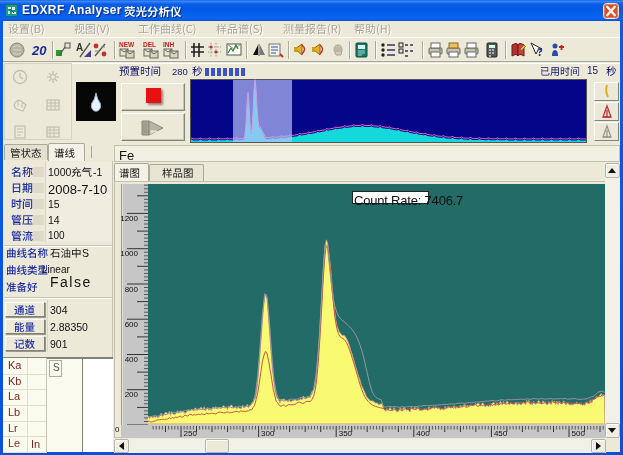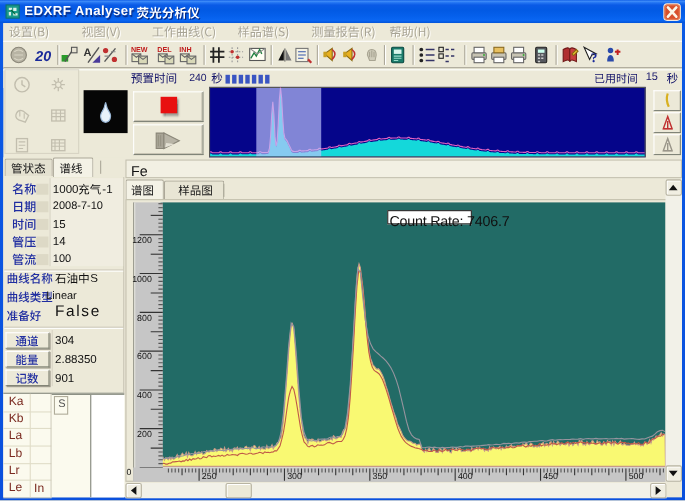--- a/index.html
+++ b/index.html
@@ -192,21 +192,21 @@
   </svg>
 <svg style="left:549px;top:41px" width="17" height="18">
     <circle cx="6" cy="5" r="2.5" fill="#2a4aaa"></circle>
     <path d="M3 15q0-6 3-6t3 6z" fill="#2a4aaa"></path>
     <path d="M10 6h5M12.5 4v5" stroke="#c02020" stroke-width="1.8"></path>
   </svg>
 <div style="left:3px;top:63px;width:617px;height:17px;background:#ece9d8;border-top:1px solid #fff"></div>
 <svg class="t" style="left:119px;top:62px" width="45" height="18">
     <path transform="translate(0,13)" d="M0.6 -8.3H4.0V-7.6H0.6ZM0.4 -4.9H4.4V-4.2H0.4ZM2.1 -4.6H2.9V-0.1Q2.9 0.2 2.8 0.4Q2.7 0.6 2.5 0.7Q2.3 0.8 1.9 0.8Q1.6 0.8 1.0 0.8Q1.0 0.7 0.9 0.4Q0.8 0.2 0.8 0.1Q1.2 0.1 1.5 0.1Q1.8 0.1 1.9 0.1Q2.0 0.1 2.1 0.0Q2.1 -0.0 2.1 -0.1ZM3.8 -8.3H4.0L4.1 -8.4L4.6 -8.0Q4.3 -7.6 4.0 -7.2Q3.7 -6.8 3.4 -6.4Q3.0 -6.0 2.7 -5.8Q2.6 -5.9 2.5 -6.0Q2.3 -6.1 2.2 -6.2Q2.5 -6.5 2.8 -6.8Q3.1 -7.1 3.4 -7.5Q3.6 -7.9 3.8 -8.2ZM4.2 -4.9H4.3L4.4 -5.0L4.9 -4.8Q4.7 -4.2 4.5 -3.6Q4.2 -3.0 4.0 -2.5L3.4 -2.7Q3.5 -3.0 3.7 -3.3Q3.8 -3.7 4.0 -4.1Q4.1 -4.5 4.2 -4.8ZM0.9 -6.4 1.4 -6.9Q1.8 -6.6 2.2 -6.3Q2.7 -6.0 3.1 -5.7Q3.5 -5.4 3.8 -5.2L3.3 -4.6Q3.1 -4.9 2.7 -5.2Q2.2 -5.5 1.8 -5.8Q1.3 -6.1 0.9 -6.4ZM4.9 -8.4H10.1V-7.6H4.9ZM7.2 -8.0 8.0 -7.9Q7.9 -7.4 7.7 -7.0Q7.6 -6.5 7.4 -6.2L6.8 -6.3Q6.9 -6.7 7.0 -7.2Q7.1 -7.6 7.2 -8.0ZM7.0 -5.2H7.8V-3.1Q7.8 -2.6 7.7 -2.1Q7.6 -1.5 7.3 -1.0Q7.0 -0.5 6.4 -0.0Q5.8 0.4 4.8 0.8Q4.7 0.7 4.6 0.5Q4.4 0.3 4.3 0.2Q5.2 -0.1 5.8 -0.5Q6.3 -0.9 6.6 -1.3Q6.9 -1.8 7.0 -2.2Q7.0 -2.7 7.0 -3.1ZM7.6 -0.9 8.1 -1.4Q8.5 -1.2 8.8 -0.9Q9.2 -0.5 9.5 -0.2Q9.9 0.0 10.1 0.3L9.5 0.8Q9.3 0.6 9.0 0.3Q8.7 -0.0 8.3 -0.3Q7.9 -0.7 7.6 -0.9ZM5.2 -6.6H9.7V-1.6H8.9V-5.9H6.0V-1.6H5.2Z M17.3 -7.9V-6.9H19.1V-7.9ZM14.9 -7.9V-6.9H16.6V-7.9ZM12.5 -7.9V-6.9H14.2V-7.9ZM11.7 -8.4H19.9V-6.3H11.7ZM11.2 -5.7H20.2V-5.1H11.2ZM15.3 -6.5 16.1 -6.5Q16.0 -5.9 15.9 -5.3Q15.8 -4.7 15.6 -4.3H14.9Q15.0 -4.6 15.0 -5.0Q15.1 -5.3 15.2 -5.8Q15.2 -6.2 15.3 -6.5ZM11.1 -0.1H20.4V0.5H11.1ZM12.9 -3.4H18.6V-2.9H12.9ZM12.9 -2.3H18.6V-1.8H12.9ZM13.0 -1.2H18.6V-0.7H13.0ZM12.5 -4.5H19.0V0.3H18.2V-3.9H13.2V0.3H12.5Z M22.2 -7.9H25.1V-1.1H22.2V-1.8H24.4V-7.2H22.2ZM22.3 -4.9H24.7V-4.2H22.3ZM21.9 -7.9H22.6V-0.3H21.9ZM25.6 -6.7H31.1V-5.9H25.6ZM29.0 -8.8H29.8V-0.3Q29.8 0.1 29.7 0.3Q29.6 0.5 29.3 0.6Q29.0 0.7 28.5 0.7Q28.0 0.7 27.2 0.7Q27.2 0.6 27.1 0.3Q27.0 0.1 26.9 -0.1Q27.3 -0.1 27.7 -0.1Q28.1 -0.0 28.3 -0.0Q28.6 -0.1 28.7 -0.1Q28.9 -0.1 29.0 -0.1Q29.0 -0.2 29.0 -0.3ZM26.0 -4.8 26.6 -5.1Q26.9 -4.7 27.2 -4.2Q27.5 -3.8 27.8 -3.3Q28.1 -2.9 28.3 -2.6L27.6 -2.2Q27.4 -2.5 27.1 -3.0Q26.9 -3.4 26.6 -3.9Q26.3 -4.3 26.0 -4.8Z M32.5 -6.5H33.3V0.8H32.5ZM32.6 -8.3 33.2 -8.7Q33.5 -8.5 33.7 -8.2Q34.0 -7.9 34.2 -7.7Q34.4 -7.4 34.5 -7.2L33.9 -6.8Q33.8 -7.0 33.6 -7.2Q33.3 -7.5 33.1 -7.8Q32.9 -8.1 32.6 -8.3ZM35.2 -8.2H40.7V-7.5H35.2ZM40.3 -8.2H41.1V-0.1Q41.1 0.2 41.0 0.4Q40.9 0.6 40.7 0.7Q40.5 0.8 40.2 0.8Q39.8 0.8 39.3 0.8Q39.3 0.6 39.2 0.4Q39.2 0.2 39.1 0.1Q39.4 0.1 39.7 0.1Q40.0 0.1 40.1 0.1Q40.2 0.1 40.2 0.0Q40.3 -0.0 40.3 -0.1ZM35.5 -3.1V-1.7H38.0V-3.1ZM35.5 -5.2V-3.8H38.0V-5.2ZM34.8 -5.8H38.7V-1.0H34.8Z" fill="#16166a"></path>
   </svg>
-<span class="lat" style="left:172px;top:67px;font-size:9.5px;color:#16166a">240</span>
+<span class="lat" style="left:172px;top:67px;font-size:9.5px;color:#16166a">280</span>
 <svg class="t" style="left:192px;top:62px" width="13" height="18">
     <path transform="translate(0,13)" d="M2.2 -8.0H3.0V0.8H2.2ZM0.5 -5.9H4.5V-5.1H0.5ZM2.2 -5.6 2.7 -5.4Q2.6 -4.8 2.4 -4.2Q2.1 -3.6 1.9 -3.0Q1.6 -2.5 1.3 -1.9Q1.0 -1.4 0.7 -1.1Q0.6 -1.2 0.5 -1.5Q0.4 -1.7 0.3 -1.8Q0.6 -2.1 0.9 -2.6Q1.2 -3.0 1.4 -3.5Q1.7 -4.0 1.9 -4.6Q2.1 -5.1 2.2 -5.6ZM3.9 -8.7 4.4 -8.0Q3.9 -7.9 3.3 -7.7Q2.7 -7.5 2.0 -7.4Q1.4 -7.3 0.8 -7.2Q0.8 -7.3 0.7 -7.5Q0.6 -7.7 0.6 -7.8Q1.1 -7.9 1.8 -8.1Q2.4 -8.2 3.0 -8.3Q3.5 -8.5 3.9 -8.7ZM2.9 -4.9Q3.0 -4.8 3.2 -4.6Q3.4 -4.4 3.7 -4.1Q3.9 -3.8 4.1 -3.5Q4.3 -3.3 4.4 -3.2L3.9 -2.5Q3.8 -2.7 3.6 -3.0Q3.5 -3.3 3.3 -3.6Q3.1 -3.9 2.9 -4.2Q2.7 -4.5 2.6 -4.6ZM5.2 -7.0 5.9 -6.9Q5.8 -6.3 5.7 -5.7Q5.5 -5.1 5.4 -4.5Q5.2 -4.0 5.0 -3.5Q5.0 -3.6 4.8 -3.7Q4.7 -3.7 4.6 -3.8Q4.5 -3.8 4.4 -3.9Q4.6 -4.3 4.7 -4.8Q4.9 -5.3 5.0 -5.9Q5.1 -6.5 5.2 -7.0ZM8.1 -6.9 8.8 -7.2Q9.1 -6.7 9.3 -6.2Q9.6 -5.7 9.7 -5.2Q9.9 -4.7 10.0 -4.3L9.3 -4.1Q9.2 -4.5 9.0 -5.0Q8.9 -5.5 8.6 -6.0Q8.4 -6.5 8.1 -6.9ZM8.8 -3.7 9.5 -3.5Q9.1 -2.3 8.4 -1.5Q7.7 -0.6 6.6 -0.1Q5.6 0.5 4.2 0.8Q4.1 0.6 4.0 0.4Q3.9 0.2 3.8 0.1Q5.1 -0.2 6.1 -0.7Q7.1 -1.2 7.7 -1.9Q8.4 -2.7 8.8 -3.7ZM6.6 -8.8H7.4V-2.3H6.6Z" fill="#16166a"></path>
   </svg>
 <svg style="left:205px;top:68px" width="44" height="8">
     <rect x="0" y="0" width="4" height="8" fill="#3a55c2"></rect>
     <rect x="6" y="0" width="4" height="8" fill="#3a55c2"></rect>
     <rect x="12" y="0" width="4" height="8" fill="#3a55c2"></rect>
     <rect x="18" y="0" width="4" height="8" fill="#3a55c2"></rect>
     <rect x="24" y="0" width="4" height="8" fill="#3a55c2"></rect>
     <rect x="30" y="0" width="4" height="8" fill="#3a55c2"></rect>
@@ -302,21 +302,21 @@
   </svg>
 <div style="left:33px;top:199px;width:11px;height:10px;background:#ddd9c6"></div>
 <svg class="t" style="left:11px;top:211px" width="25" height="18">
     <path transform="translate(0,13)" d="M3.0 -0.2H8.7V0.6H3.0ZM1.0 -6.2H10.1V-4.3H9.1V-5.4H2.0V-4.3H1.0ZM3.0 -4.8H8.8V-2.5H3.0V-3.3H7.8V-4.1H3.0ZM3.0 -1.9H9.4V0.9H8.3V-1.1H3.0ZM2.2 -4.8H3.3V0.9H2.2ZM4.8 -6.9 5.7 -7.1Q5.8 -6.8 6.0 -6.5Q6.1 -6.2 6.2 -6.0L5.2 -5.8Q5.2 -6.0 5.0 -6.3Q4.9 -6.6 4.8 -6.9ZM1.9 -8.4H5.4V-7.7H1.9ZM6.5 -8.4H10.4V-7.7H6.5ZM1.8 -9.3 2.8 -9.2Q2.6 -8.4 2.2 -7.6Q1.8 -6.9 1.3 -6.4Q1.2 -6.4 1.0 -6.5Q0.9 -6.6 0.7 -6.7Q0.5 -6.8 0.4 -6.9Q0.9 -7.3 1.2 -8.0Q1.6 -8.6 1.8 -9.3ZM6.5 -9.3 7.5 -9.2Q7.3 -8.5 7.0 -7.8Q6.7 -7.2 6.3 -6.8Q6.2 -6.8 6.0 -6.9Q5.9 -7.0 5.7 -7.1Q5.5 -7.2 5.4 -7.2Q5.8 -7.6 6.1 -8.2Q6.3 -8.7 6.5 -9.3ZM2.7 -7.9 3.5 -8.1Q3.8 -7.8 4.0 -7.5Q4.2 -7.1 4.3 -6.8L3.4 -6.5Q3.3 -6.8 3.1 -7.1Q2.9 -7.5 2.7 -7.9ZM7.4 -7.8 8.2 -8.2Q8.5 -7.9 8.8 -7.5Q9.0 -7.1 9.2 -6.8L8.3 -6.5Q8.2 -6.7 7.9 -7.1Q7.7 -7.5 7.4 -7.8Z M12.8 -8.8H21.6V-7.8H12.8ZM12.2 -8.8H13.2V-5.2Q13.2 -4.5 13.2 -3.7Q13.1 -2.9 13.0 -2.1Q12.9 -1.3 12.7 -0.5Q12.5 0.3 12.2 0.9Q12.1 0.9 11.9 0.7Q11.8 0.6 11.6 0.5Q11.4 0.4 11.3 0.4Q11.6 -0.2 11.8 -0.9Q12.0 -1.6 12.1 -2.4Q12.2 -3.1 12.2 -3.9Q12.2 -4.6 12.2 -5.2ZM13.1 -0.5H21.5V0.5H13.1ZM13.8 -5.1H21.0V-4.1H13.8ZM16.7 -7.3H17.8V0.1H16.7ZM18.5 -2.9 19.2 -3.5Q19.7 -3.1 20.1 -2.6Q20.6 -2.2 20.8 -1.8L20.1 -1.2Q19.9 -1.5 19.7 -1.8Q19.4 -2.1 19.1 -2.4Q18.8 -2.7 18.5 -2.9Z" fill="#1f2da0"></path>
   </svg>
 <div style="left:33px;top:215px;width:11px;height:10px;background:#ddd9c6"></div>
 <svg class="t" style="left:11px;top:227px" width="25" height="18">
     <path transform="translate(0,13)" d="M3.0 -0.2H8.7V0.6H3.0ZM1.0 -6.2H10.1V-4.3H9.1V-5.4H2.0V-4.3H1.0ZM3.0 -4.8H8.8V-2.5H3.0V-3.3H7.8V-4.1H3.0ZM3.0 -1.9H9.4V0.9H8.3V-1.1H3.0ZM2.2 -4.8H3.3V0.9H2.2ZM4.8 -6.9 5.7 -7.1Q5.8 -6.8 6.0 -6.5Q6.1 -6.2 6.2 -6.0L5.2 -5.8Q5.2 -6.0 5.0 -6.3Q4.9 -6.6 4.8 -6.9ZM1.9 -8.4H5.4V-7.7H1.9ZM6.5 -8.4H10.4V-7.7H6.5ZM1.8 -9.3 2.8 -9.2Q2.6 -8.4 2.2 -7.6Q1.8 -6.9 1.3 -6.4Q1.2 -6.4 1.0 -6.5Q0.9 -6.6 0.7 -6.7Q0.5 -6.8 0.4 -6.9Q0.9 -7.3 1.2 -8.0Q1.6 -8.6 1.8 -9.3ZM6.5 -9.3 7.5 -9.2Q7.3 -8.5 7.0 -7.8Q6.7 -7.2 6.3 -6.8Q6.2 -6.8 6.0 -6.9Q5.9 -7.0 5.7 -7.1Q5.5 -7.2 5.4 -7.2Q5.8 -7.6 6.1 -8.2Q6.3 -8.7 6.5 -9.3ZM2.7 -7.9 3.5 -8.1Q3.8 -7.8 4.0 -7.5Q4.2 -7.1 4.3 -6.8L3.4 -6.5Q3.3 -6.8 3.1 -7.1Q2.9 -7.5 2.7 -7.9ZM7.4 -7.8 8.2 -8.2Q8.5 -7.9 8.8 -7.5Q9.0 -7.1 9.2 -6.8L8.3 -6.5Q8.2 -6.7 7.9 -7.1Q7.7 -7.5 7.4 -7.8Z M14.5 -7.9H21.4V-7.0H14.5ZM17.3 -3.9H18.2V0.4H17.3ZM15.4 -3.9H16.3V-2.8Q16.3 -2.4 16.3 -1.9Q16.2 -1.4 16.0 -0.9Q15.9 -0.4 15.5 0.0Q15.2 0.5 14.6 0.9Q14.6 0.8 14.4 0.6Q14.3 0.5 14.2 0.4Q14.0 0.3 13.9 0.2Q14.6 -0.3 14.9 -0.8Q15.2 -1.3 15.3 -1.8Q15.4 -2.4 15.4 -2.9ZM18.8 -6.5 19.6 -6.9Q19.9 -6.6 20.3 -6.1Q20.7 -5.7 21.0 -5.3Q21.3 -4.9 21.5 -4.6L20.7 -4.0Q20.5 -4.3 20.2 -4.8Q19.9 -5.2 19.5 -5.6Q19.2 -6.1 18.8 -6.5ZM19.2 -3.9H20.2V-0.5Q20.2 -0.3 20.2 -0.3Q20.2 -0.2 20.2 -0.1Q20.2 -0.1 20.3 -0.1Q20.3 -0.1 20.4 -0.1Q20.4 -0.1 20.5 -0.1Q20.6 -0.1 20.6 -0.1Q20.7 -0.1 20.7 -0.1Q20.8 -0.1 20.8 -0.1Q20.9 -0.2 20.9 -0.4Q20.9 -0.6 20.9 -0.9Q20.9 -1.1 20.9 -1.5Q21.1 -1.4 21.3 -1.3Q21.5 -1.2 21.7 -1.1Q21.7 -0.8 21.6 -0.4Q21.6 -0.0 21.5 0.1Q21.5 0.5 21.2 0.6Q21.1 0.7 21.0 0.7Q20.8 0.7 20.7 0.7Q20.5 0.7 20.4 0.7Q20.2 0.7 20.1 0.7Q19.9 0.7 19.7 0.7Q19.6 0.6 19.4 0.5Q19.3 0.4 19.2 0.2Q19.2 -0.0 19.2 -0.6ZM14.9 -4.3Q14.9 -4.4 14.8 -4.6Q14.8 -4.8 14.7 -5.0Q14.7 -5.2 14.6 -5.3Q14.8 -5.3 15.0 -5.4Q15.3 -5.5 15.4 -5.6Q15.5 -5.7 15.8 -6.0Q16.0 -6.2 16.2 -6.5Q16.5 -6.8 16.7 -7.1Q16.9 -7.4 17.1 -7.6H18.2Q18.0 -7.4 17.8 -7.0Q17.5 -6.6 17.2 -6.2Q16.9 -5.8 16.6 -5.5Q16.3 -5.2 16.1 -4.9Q16.1 -4.9 16.0 -4.9Q15.9 -4.8 15.7 -4.8Q15.5 -4.7 15.3 -4.6Q15.1 -4.6 15.0 -4.5Q14.9 -4.4 14.9 -4.3ZM14.9 -4.3 14.9 -5.1 15.5 -5.4 20.4 -5.7Q20.4 -5.5 20.4 -5.2Q20.5 -5.0 20.5 -4.8Q19.1 -4.7 18.2 -4.6Q17.2 -4.6 16.6 -4.5Q16.0 -4.5 15.7 -4.4Q15.4 -4.4 15.2 -4.4Q15.0 -4.3 14.9 -4.3ZM17.1 -9.1 18.1 -9.3Q18.2 -8.9 18.4 -8.5Q18.6 -8.0 18.7 -7.7L17.7 -7.4Q17.6 -7.8 17.4 -8.2Q17.3 -8.7 17.1 -9.1ZM11.9 -8.4 12.5 -9.1Q12.8 -9.0 13.2 -8.8Q13.5 -8.5 13.9 -8.3Q14.2 -8.1 14.4 -7.9L13.8 -7.0Q13.6 -7.2 13.3 -7.5Q12.9 -7.7 12.6 -8.0Q12.2 -8.2 11.9 -8.4ZM11.4 -5.4 11.9 -6.1Q12.3 -6.0 12.7 -5.8Q13.1 -5.6 13.4 -5.4Q13.8 -5.2 14.0 -5.0L13.4 -4.2Q13.2 -4.3 12.9 -4.6Q12.5 -4.8 12.1 -5.0Q11.8 -5.2 11.4 -5.4ZM11.6 0.1Q11.9 -0.3 12.3 -0.9Q12.7 -1.5 13.0 -2.1Q13.4 -2.8 13.7 -3.4L14.5 -2.7Q14.2 -2.2 13.9 -1.5Q13.5 -0.9 13.2 -0.3Q12.8 0.3 12.5 0.8Z" fill="#1f2da0"></path>
   </svg>
 <div style="left:33px;top:231px;width:11px;height:10px;background:#ddd9c6"></div>
-<span class="lat" style="left:48px;top:183px;font-size:10px;color:#111">2008-7-10</span>
+<span class="lat" style="left:48px;top:183px;font-size:13px;color:#111">2008-7-10</span>
 <span class="lat" style="left:48px;top:199px;font-size:10.5px;color:#111">15</span>
 <span class="lat" style="left:48px;top:215px;font-size:10.5px;color:#111">14</span>
 <span class="lat" style="left:48px;top:231px;font-size:10px;color:#111">100</span>
 <span class="lat" style="left:48px;top:167px;font-size:10.5px;color:#111">1000</span>
 <svg class="t" style="left:71px;top:163px" width="24" height="18">
     <path transform="translate(0,13)" d="M6.0 -4.0H6.9V-0.6Q6.9 -0.3 6.9 -0.2Q7.0 -0.2 7.3 -0.2Q7.4 -0.2 7.6 -0.2Q7.8 -0.2 8.0 -0.2Q8.3 -0.2 8.5 -0.2Q8.7 -0.2 8.8 -0.2Q9.0 -0.2 9.1 -0.3Q9.2 -0.4 9.2 -0.8Q9.3 -1.1 9.3 -1.8Q9.4 -1.8 9.5 -1.7Q9.7 -1.6 9.8 -1.6Q10.0 -1.5 10.1 -1.5Q10.0 -0.7 9.9 -0.2Q9.8 0.2 9.5 0.4Q9.3 0.6 8.8 0.6Q8.8 0.6 8.5 0.6Q8.3 0.6 8.0 0.6Q7.8 0.6 7.5 0.6Q7.3 0.6 7.2 0.6Q6.8 0.6 6.5 0.5Q6.2 0.4 6.1 0.1Q6.0 -0.1 6.0 -0.6ZM3.6 -4.0H4.5Q4.4 -3.0 4.3 -2.3Q4.1 -1.5 3.7 -0.9Q3.4 -0.3 2.7 0.1Q2.1 0.6 1.1 0.9Q1.0 0.8 1.0 0.6Q0.9 0.5 0.8 0.4Q0.7 0.2 0.6 0.2Q1.5 -0.1 2.1 -0.5Q2.7 -0.8 3.0 -1.4Q3.3 -1.9 3.4 -2.5Q3.6 -3.2 3.6 -4.0ZM6.3 -5.6 6.9 -6.0Q7.4 -5.6 7.9 -5.2Q8.4 -4.7 8.9 -4.2Q9.4 -3.8 9.6 -3.4L8.9 -3.0Q8.7 -3.3 8.2 -3.8Q7.8 -4.3 7.3 -4.7Q6.8 -5.2 6.3 -5.6ZM0.7 -7.1H9.8V-6.4H0.7ZM4.5 -8.6 5.2 -8.9Q5.5 -8.5 5.7 -8.1Q6.0 -7.7 6.1 -7.4L5.3 -7.1Q5.2 -7.4 4.9 -7.9Q4.7 -8.3 4.5 -8.6ZM1.6 -3.2Q1.6 -3.3 1.5 -3.4Q1.5 -3.6 1.4 -3.8Q1.3 -3.9 1.3 -4.0Q1.5 -4.1 1.6 -4.2Q1.8 -4.3 2.0 -4.5Q2.1 -4.6 2.4 -4.9Q2.6 -5.1 2.9 -5.4Q3.1 -5.8 3.4 -6.1Q3.7 -6.5 4.0 -6.9L4.8 -6.6Q4.4 -6.0 4.0 -5.5Q3.5 -5.0 3.1 -4.5Q2.6 -4.0 2.1 -3.6V-3.6Q2.1 -3.6 2.1 -3.6Q2.0 -3.5 1.9 -3.5Q1.7 -3.4 1.7 -3.3Q1.6 -3.3 1.6 -3.2ZM1.6 -3.2 1.6 -3.8 2.2 -4.1 8.5 -4.4Q8.6 -4.2 8.6 -4.0Q8.6 -3.8 8.7 -3.7Q7.2 -3.6 6.1 -3.6Q5.0 -3.5 4.2 -3.5Q3.5 -3.4 3.0 -3.4Q2.5 -3.4 2.3 -3.3Q2.0 -3.3 1.8 -3.3Q1.7 -3.2 1.6 -3.2Z M13.0 -7.7H20.2V-7.0H13.0ZM13.2 -6.2H19.5V-5.5H13.2ZM12.1 -4.7H18.1V-4.0H12.1ZM13.2 -8.8 14.0 -8.7Q13.7 -7.8 13.3 -7.1Q12.9 -6.3 12.5 -5.6Q12.0 -5.0 11.5 -4.5Q11.4 -4.5 11.3 -4.6Q11.2 -4.7 11.0 -4.8Q10.9 -4.9 10.8 -4.9Q11.6 -5.6 12.2 -6.7Q12.8 -7.7 13.2 -8.8ZM17.8 -4.7H18.6Q18.6 -4.0 18.7 -3.3Q18.7 -2.6 18.8 -2.0Q18.9 -1.4 19.0 -0.9Q19.2 -0.5 19.3 -0.2Q19.5 0.1 19.8 0.1Q19.9 0.1 20.0 -0.3Q20.0 -0.7 20.1 -1.4Q20.2 -1.2 20.3 -1.1Q20.5 -1.0 20.6 -0.9Q20.6 0.0 20.4 0.4Q20.2 0.8 19.7 0.8Q19.2 0.8 18.8 0.4Q18.4 -0.0 18.2 -0.8Q18.0 -1.6 17.9 -2.6Q17.8 -3.6 17.8 -4.7Z" fill="#111"></path>
   </svg>
 <span class="lat" style="left:93px;top:167px;font-size:10.5px;color:#111">-1</span>
 <div style="left:4px;top:245px;width:108px;height:2px;border-top:1px solid #c8c4b4;border-bottom:1px solid #fff"></div>
 <svg class="t" style="left:6px;top:244px" width="45" height="18">

